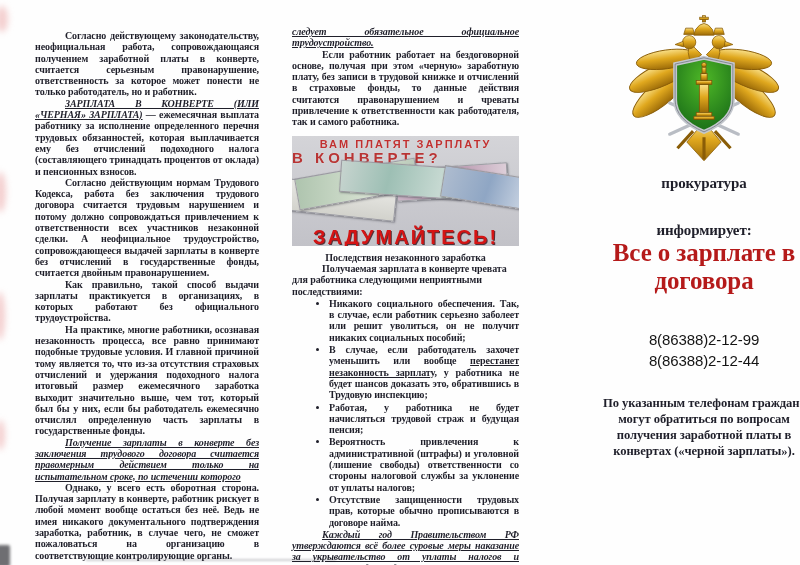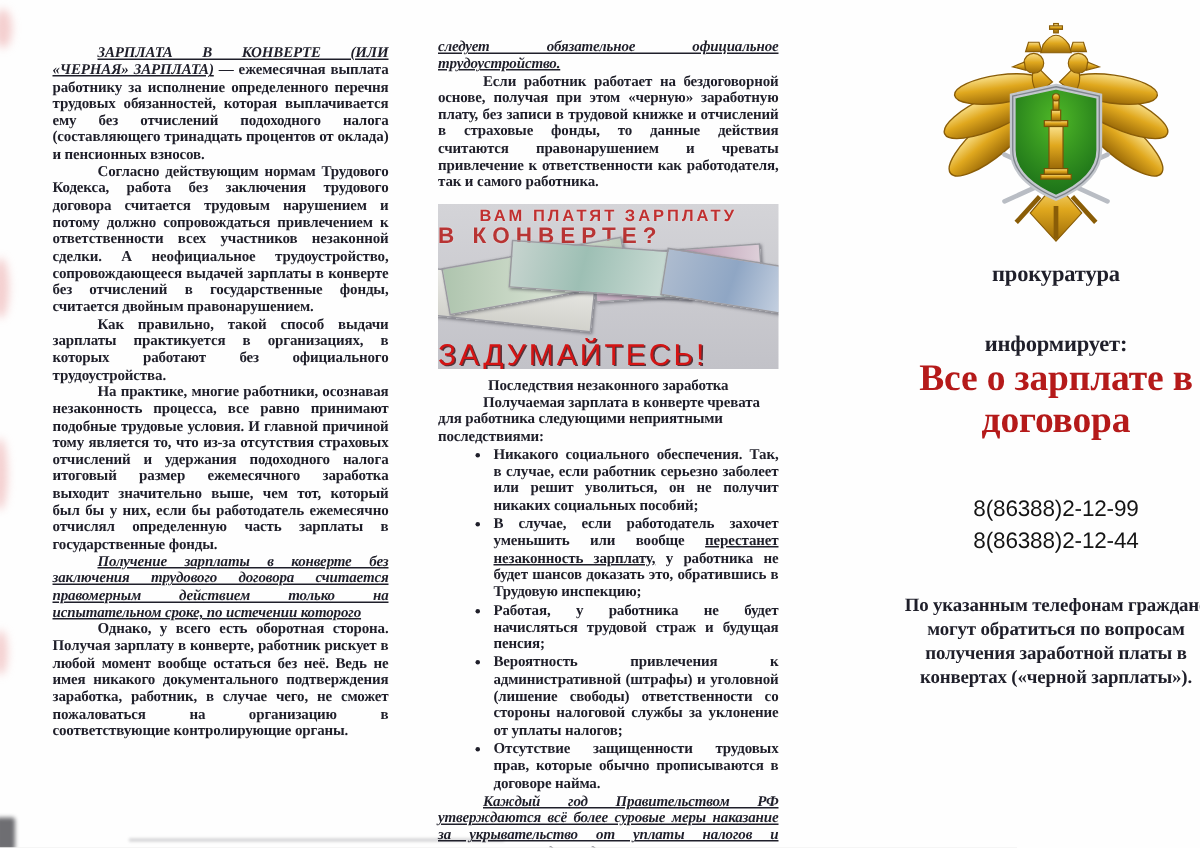--- a/index.html
+++ b/index.html
@@ -22,21 +22,21 @@
   .poster-l1{margin-top:3px;text-align:center;font-weight:bold;font-size:11px;letter-spacing:2px;
              color:#c03030;text-shadow:0 0 1px #efefef;}
   .poster-l2{font-weight:bold;font-size:15px;letter-spacing:4px;color:#b83434;
              text-shadow:0 0 1px #efefef;line-height:15px;}
   .note{position:absolute;height:30px;width:120px;border:1px solid #9a9aa0;box-shadow:1px 1px 2px rgba(60,60,70,.5);}
   .n1{left:4px;top:32px;transform:rotate(-10deg);background:linear-gradient(100deg,#aec4ae,#d7e2d2 60%,#b9c9b9);}
   .n2{left:48px;top:28px;transform:rotate(4deg);background:linear-gradient(100deg,#c7d4cf,#9dbfb4 40%,#d8e4de);}
   .n3{left:104px;top:30px;transform:rotate(-4deg);width:110px;background:linear-gradient(100deg,#cdb9c9,#b795ad 50%,#e0d3dc);}
   .n4{left:150px;top:36px;transform:rotate(9deg);width:90px;background:linear-gradient(100deg,#aebccf,#8fa6c4 50%,#d4dce8);}
   .n5{left:-8px;top:48px;transform:rotate(6deg);width:110px;background:linear-gradient(#e8e8e4,#d2d2cc);}
-  .poster-l3{position:absolute;left:0;bottom:2px;width:100%;text-align:left;font-weight:normal;
+  .poster-l3{position:absolute;left:0;bottom:2px;width:100%;text-align:center;font-weight:bold;
              font-size:20px;letter-spacing:2px;color:#d41414;text-shadow:1px 1px 0 #54323a;}
   
   .blist{margin:1px 0 0 0;padding:0 0 0 37px;list-style:disc;}
   .blist li{margin:0 0 1px 0;text-align:justify;}
   
   .emblem{margin:4px auto 0;display:block;}
   .org{font-size:15px;margin-top:14px;}
   .informs{font-size:15px;margin-top:36px;}
   .attention{font-size:31px;line-height:33px;margin-top:8px;color:#b51a1a;}
   .headline{font-size:25px;line-height:28px;margin-top:2px;color:#b51a1a;padding:0 14px;}
@@ -58,20 +58,21 @@
 <div class="page">
 
   <div class="smudge s1"></div>
   <div class="smudge s2"></div>
   <div class="smudge s3"></div>
   <div class="smudge s4"></div>
   <div class="corner"></div>
   <div class="bline"></div>
 
   <div class="col col-left">
+    <p class="ind">Согласно действующему законодательству, неофициальная работа, сопровождающаяся получением заработной платы в конверте, считается серьезным правонарушение, ответственность за которое может понести не только работодатель, но и работник.</p>
     <p class="ind gap"><span class="iu">ЗАРПЛАТА В КОНВЕРТЕ (ИЛИ «ЧЕРНАЯ» ЗАРПЛАТА)</span><span> — ежемесячная выплата работнику за исполнение определенного перечня трудовых обязанностей, которая выплачивается ему без отчислений подоходного налога (составляющего тринадцать процентов от оклада) и пенсионных взносов.</span></p>
     <p class="ind">Согласно действующим нормам Трудового Кодекса, работа без заключения трудового договора считается трудовым нарушением и потому должно сопровождаться привлечением к ответственности всех участников незаконной сделки. А неофициальное трудоустройство, сопровождающееся выдачей зарплаты в конверте без отчислений в государственные фонды, считается двойным правонарушением.</p>
     <p class="ind">Как правильно, такой способ выдачи зарплаты практикуется в организациях, в которых работают без официального трудоустройства.</p>
     <p class="ind">На практике, многие работники, осознавая незаконность процесса, все равно принимают подобные трудовые условия. И главной причиной тому является то, что из-за отсутствия страховых отчислений и удержания подоходного налога итоговый размер ежемесячного заработка выходит значительно выше, чем тот, который был бы у них, если бы работодатель ежемесячно отчислял определенную часть зарплаты в государственные фонды.</p>
     <p class="ind iu">Получение зарплаты в конверте без заключения трудового договора считается правомерным действием только на испытательном сроке, по истечении которого</p>
     <p class="ind">Однако, у всего есть оборотная сторона. Получая зарплату в конверте, работник рискует в любой момент вообще остаться без неё. Ведь не имея никакого документального подтверждения заработка, работник, в случае чего, не сможет пожаловаться на организацию в соответствующие контролирующие органы.</p>
   </div>
 
   <div class="col col-mid">
     <p class="iu">следует обязательное официальное трудоустройство.</p>

